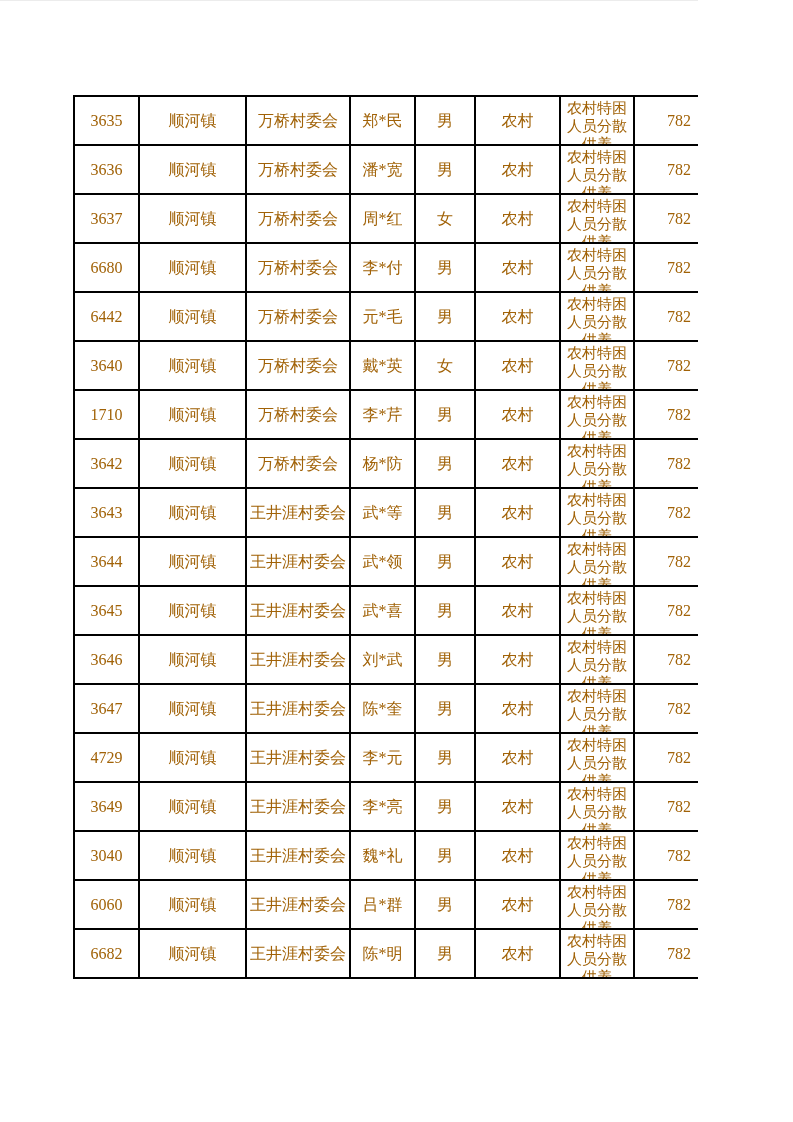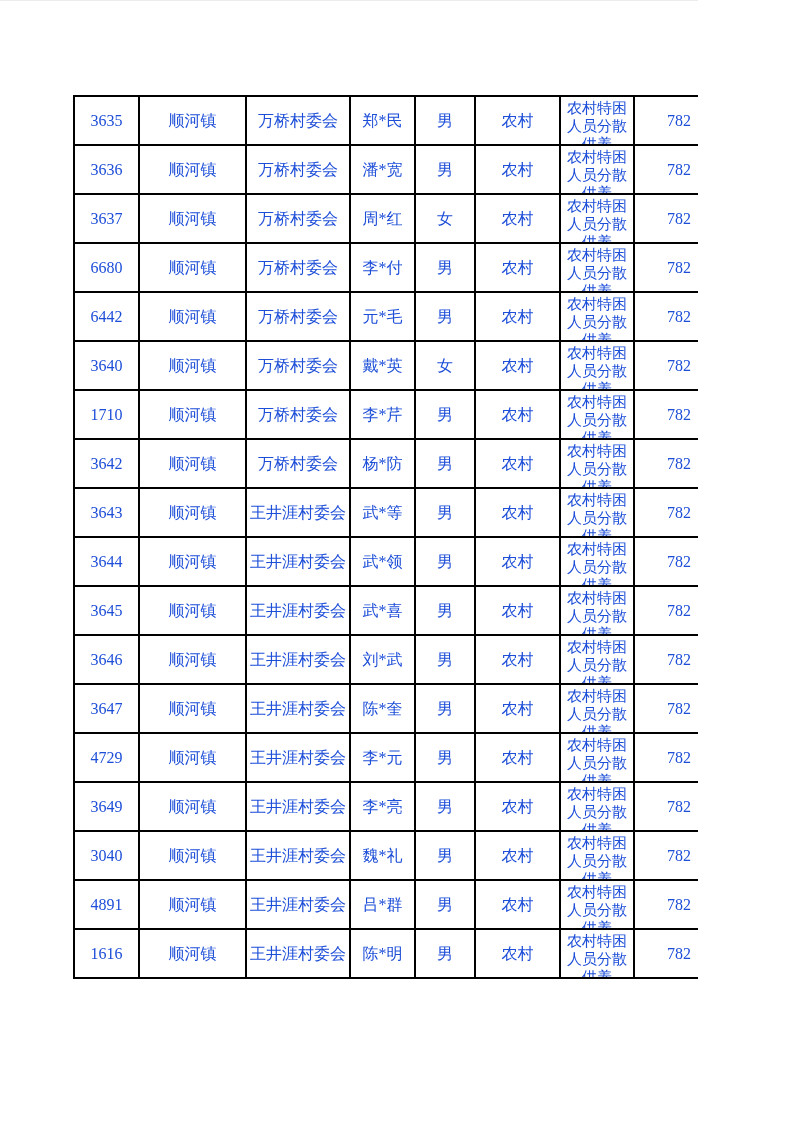--- a/index.html
+++ b/index.html
@@ -5,21 +5,21 @@
   html, body {
     margin: 0;
     padding: 0;
     background: #ffffff;
   }
   .page {
     position: relative;
     width: 698px;
     height: 1122px;
     background: #ffffff;
-    color: #1d4ed8;
+    color: #a16207;
     font-family: "Liberation Serif", "DejaVu Serif", serif;
     overflow: hidden;
   }
   .top-edge {
     position: absolute;
     left: 0; top: 0;
     width: 793px; height: 1px;
     background: #ececec;
   }
   table.roster {
@@ -268,33 +268,33 @@
           <td>王井涯村委会</td>
           <td>魏*礼</td>
           <td>男</td>
           <td>农村</td>
           <td class="cat-cell">
             <div class="cat-wrap">农村特困人员分散供养</div>
           </td>
           <td>782</td>
         </tr>
         <tr>
-          <td>4891</td>
+          <td>6060</td>
           <td>顺河镇</td>
           <td>王井涯村委会</td>
           <td>吕*群</td>
           <td>男</td>
           <td>农村</td>
           <td class="cat-cell">
             <div class="cat-wrap">农村特困人员分散供养</div>
           </td>
           <td>782</td>
         </tr>
         <tr>
-          <td>1616</td>
+          <td>6682</td>
           <td>顺河镇</td>
           <td>王井涯村委会</td>
           <td>陈*明</td>
           <td>男</td>
           <td>农村</td>
           <td class="cat-cell">
             <div class="cat-wrap">农村特困人员分散供养</div>
           </td>
           <td>782</td>
         </tr>

